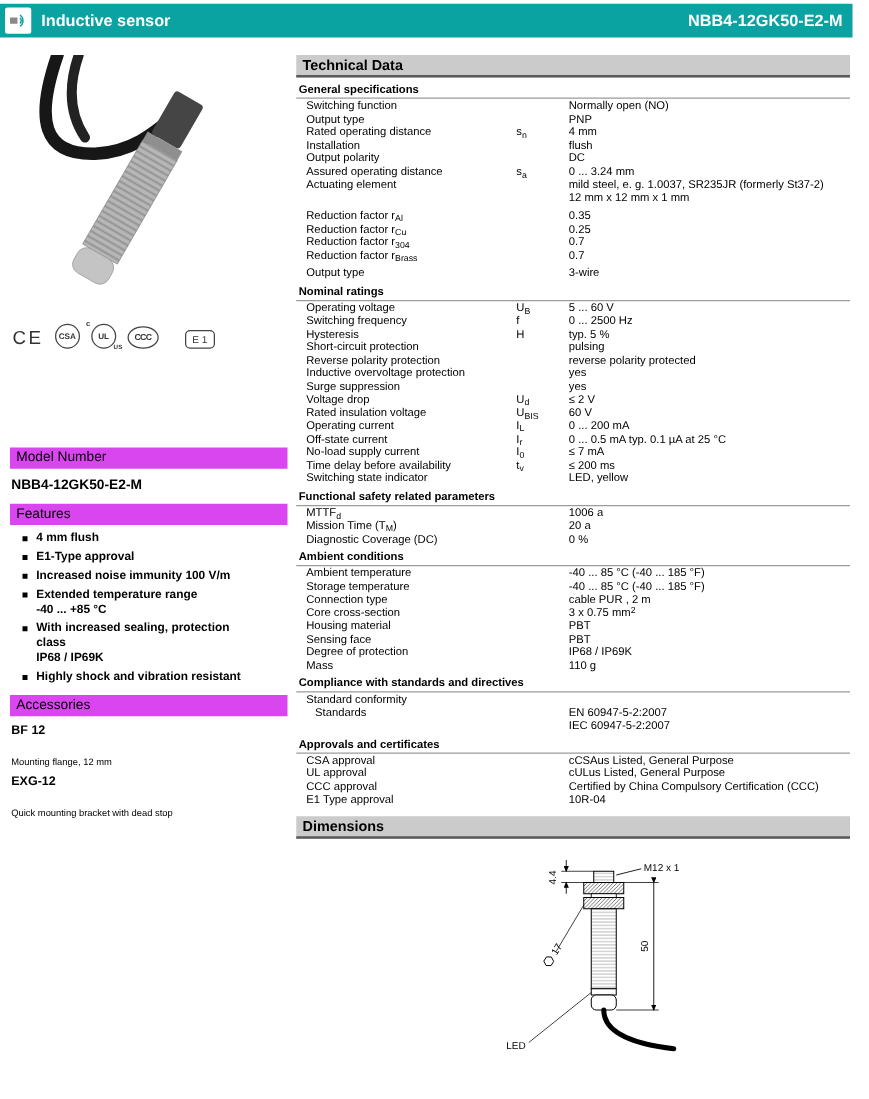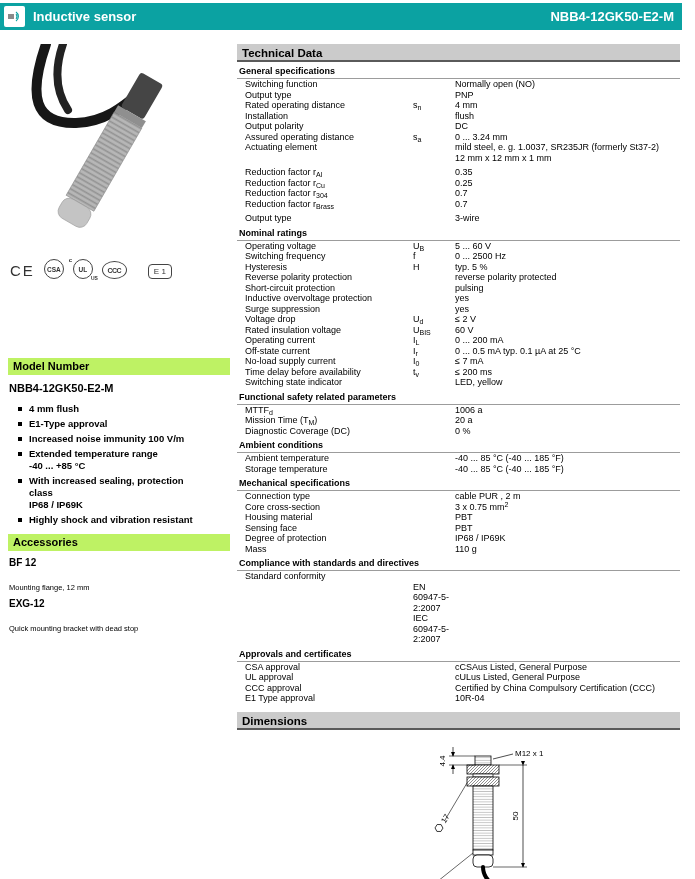--- a/index.html
+++ b/index.html
@@ -19,21 +19,21 @@
   
   .photo{height:205px;position:relative;background:#fff}
   .logos{display:flex;align-items:flex-end;gap:9px;margin-top:4px;height:26px;padding-left:2px}
   .badge-ce{font-size:15px;letter-spacing:2px;color:#333;font-weight:400}
   .badge-circle{width:20px;height:20px;border:1.6px solid #444;border-radius:50%;display:flex;align-items:center;justify-content:center;font-size:6.5px;font-weight:bold;color:#333;position:relative;flex:none}
   .ul-c{position:absolute;left:-5px;top:-3px;font-size:6px;font-weight:bold}
   .ul-us{position:absolute;right:-6px;bottom:-3px;font-size:5px;font-weight:bold}
   .badge-oval{width:25px;height:18px;border:1.4px solid #444;border-radius:50%;display:flex;align-items:center;justify-content:center;font-size:7px;font-weight:bold;color:#333;letter-spacing:-0.5px;flex:none}
   .badge-e1{width:24px;height:15px;border:1.2px solid #444;border-radius:4px;display:flex;align-items:center;justify-content:center;font-size:8px;color:#333;margin-left:12px;flex:none}
 
-  .bar{background:#bef264;font-weight:bold;font-size:11px;height:17px;line-height:17px;padding-left:5px}
+  .bar{background:#d946ef;font-weight:normal;font-size:11px;height:17px;line-height:17px;padding-left:5px}
   .bar-model{margin-top:79px}
   .model-no{font-weight:bold;font-size:11px;margin:7px 0 9px 1px}
   .bar-feat{margin-top:0}
   .features{margin:5px 0 8px 0}
   .feat{display:flex;font-weight:bold;font-size:9.5px;line-height:12px;margin-top:3px}
   .blt{width:4px;height:4px;background:#000;margin:4px 7px 0 10px;flex:none}
   .acc-name{font-weight:bold;font-size:10px;margin-top:6px;padding-left:1px}
   .acc-desc{font-size:7.5px;margin-top:15px;padding-left:1px}
 
   
@@ -96,20 +96,21 @@
         <span>UL</span>
         <span class="ul-us">US</span>
       </span>
       <span class="badge-oval">CCC</span>
       <span class="badge-e1">E 1</span>
     </div>
 
     <div class="bar bar-model">Model Number</div>
     <div class="model-no">NBB4-12GK50-E2-M</div>
 
+    <div class="bar bar-feat">Features</div>
     <div class="features" id="features">
         <div class="feat">
           <span class="blt"></span>
           <div>
             <div>4 mm flush</div>
           </div>
         </div>
         <div class="feat">
           <span class="blt"></span>
           <div>
@@ -259,31 +260,31 @@
           </div>
         </div>
         <div class="trow">
           <div class="tl">Hysteresis</div>
           <div class="ts">H</div>
           <div class="tv">
             <div>typ. 5 %</div>
           </div>
         </div>
         <div class="trow">
+          <div class="tl">Short-circuit protection</div>
+          <div class="ts"></div>
+          <div class="tv">
+            <div>pulsing</div>
+          </div>
+        </div>
+        <div class="trow">
           <div class="tl">Reverse polarity protection</div>
           <div class="ts"></div>
           <div class="tv">
             <div>reverse polarity protected</div>
-          </div>
-        </div>
-        <div class="trow">
-          <div class="tl">Short-circuit protection</div>
-          <div class="ts"></div>
-          <div class="tv">
-            <div>pulsing</div>
           </div>
         </div>
         <div class="trow">
           <div class="tl">Inductive overvoltage protection</div>
           <div class="ts"></div>
           <div class="tv">
             <div>yes</div>
           </div>
         </div>
         <div class="trow">
@@ -372,21 +373,20 @@
             <div>-40 ... 85 °C (-40 ... 185 °F)</div>
           </div>
         </div>
         <div class="trow">
           <div class="tl">Storage temperature</div>
           <div class="ts"></div>
           <div class="tv">
             <div>-40 ... 85 °C (-40 ... 185 °F)</div>
           </div>
         </div>
-        <div class="sec-hdr">Mechanical specifications</div>
         <div class="trow">
           <div class="tl">Connection type</div>
           <div class="ts"></div>
           <div class="tv">
             <div>cable PUR , 2 m</div>
           </div>
         </div>
         <div class="trow">
           <div class="tl">Core cross-section</div>
           <div class="ts"></div>
@@ -422,20 +422,21 @@
             <div>110 g</div>
           </div>
         </div>
         <div class="sec-hdr">Compliance with standards and directives</div>
         <div class="trow">
           <div class="tl">Standard conformity</div>
           <div class="ts"></div>
           <div class="tv"></div>
         </div>
         <div class="trow">
+          <div class="tl ind2">Standards</div>
           <div class="ts"></div>
           <div class="tv">
             <div>EN 60947-5-2:2007</div>
             <div>IEC 60947-5-2:2007</div>
           </div>
         </div>
         <div class="sec-hdr">Approvals and certificates</div>
         <div class="trow">
           <div class="tl">CSA approval</div>
           <div class="ts"></div>

